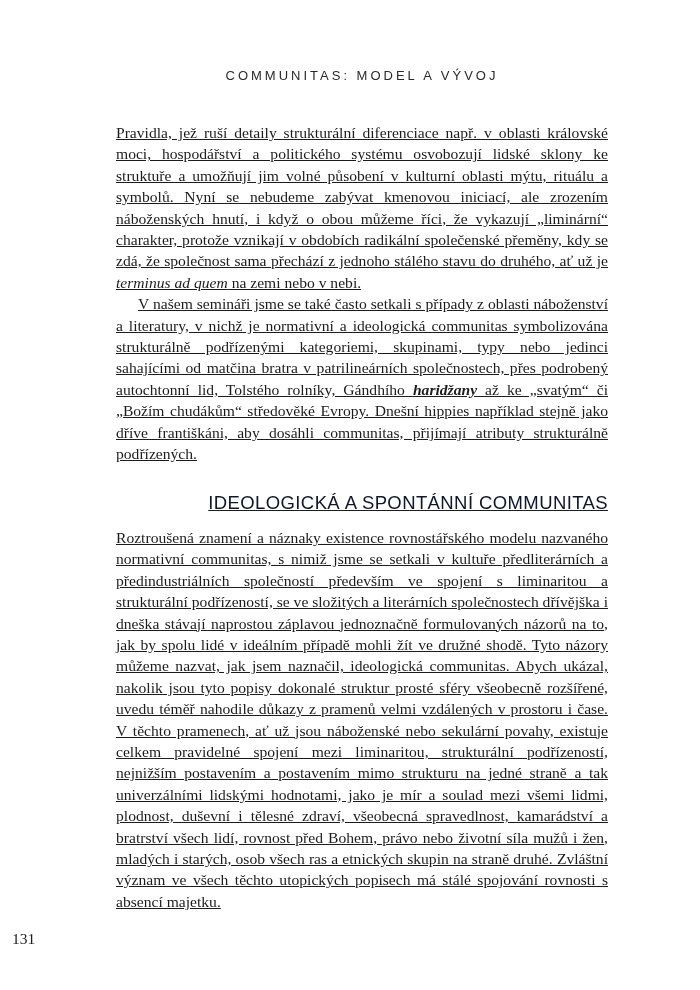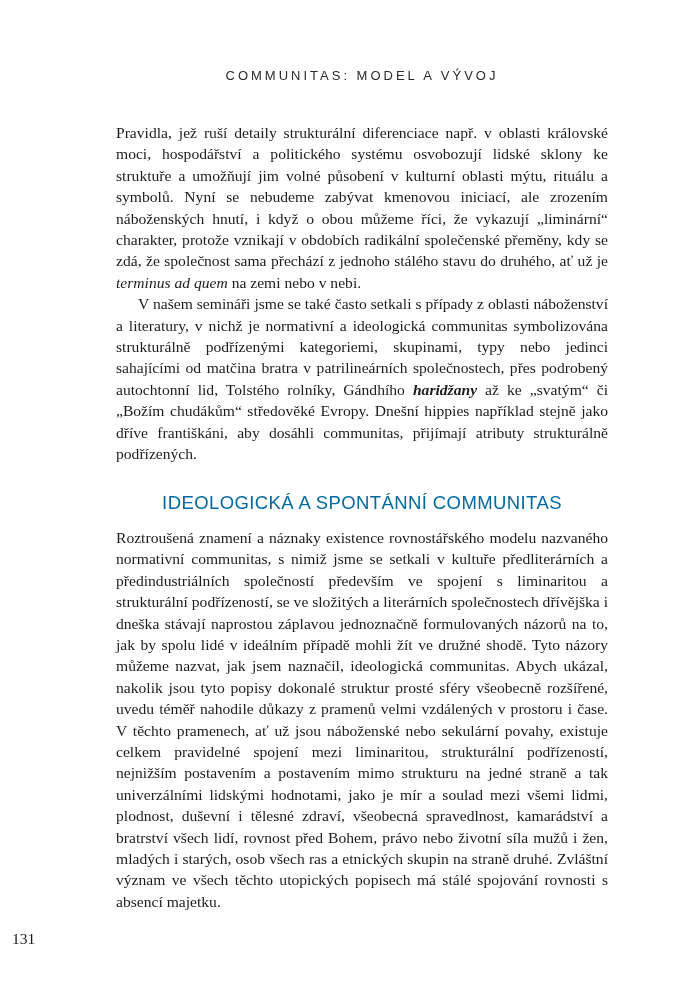--- a/index.html
+++ b/index.html
@@ -35,36 +35,37 @@
   }
   .text-block {
     position: absolute;
     top: 122px;
     left: 104px;
     width: 492px;
     font-size: 15.6px;
     line-height: 21.4px;
     text-align: justify;
     hyphens: auto;
+    text-decoration: underline;
     -webkit-hyphens: auto;
   }
   .text-block p {
     margin: 0;
   }
   .text-block p.indent {
     text-indent: 22px;
   }
   .text-block h2.section {
     font-family: "Liberation Sans", sans-serif;
     font-size: 18.5px;
     font-weight: 500;
     letter-spacing: 0.4px;
     margin: 27px 0 14px 0;
-    text-align: center;
-    color: #0369a1;
+    text-align: right;
+    color: #0f172a;
   }
   .seg-italic { font-style: italic; }
   .seg-bold-italic { font-style: italic; font-weight: bold; }
   .page-number {
     position: absolute;
     bottom: 42px;
     left: 0;
     right: 0;
     text-align: left;
     font-size: 15.5px;

